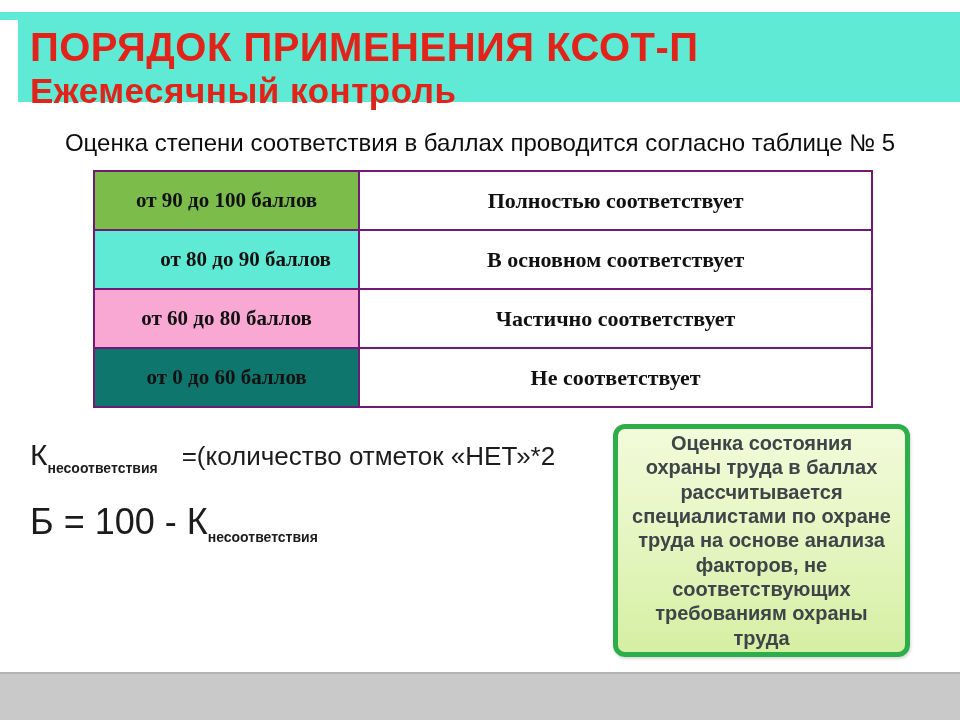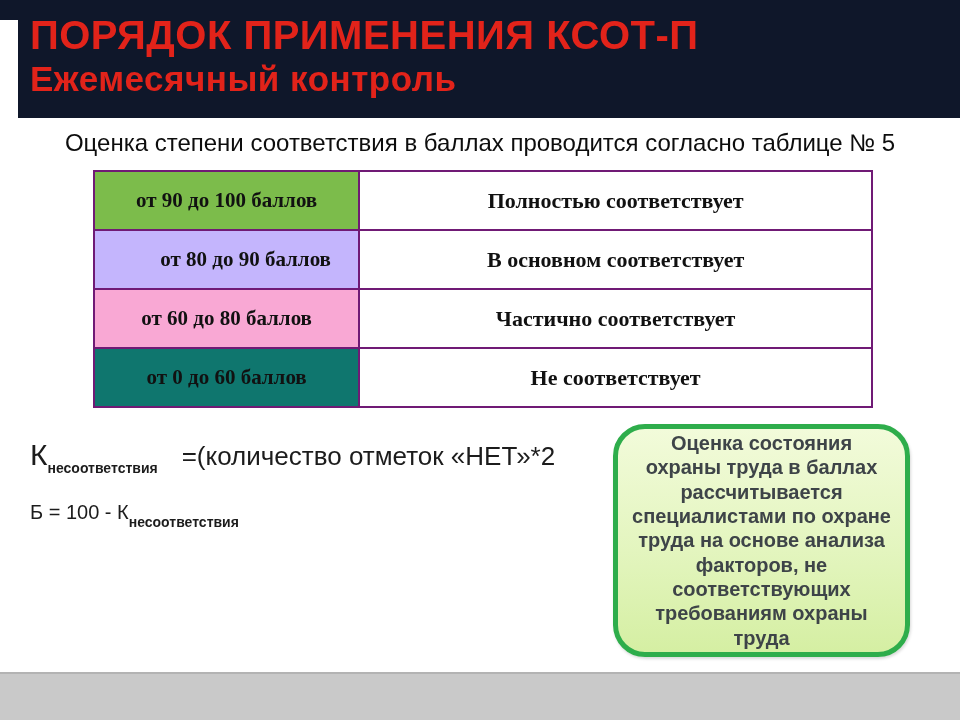--- a/index.html
+++ b/index.html
@@ -1,21 +1,21 @@
 <!DOCTYPE html>
 <html><head>
 <meta charset="utf-8">
 <style>
   * { margin:0; padding:0; box-sizing:border-box; }
   html,body { width:960px; height:720px; }
   body { font-family:"Liberation Sans", sans-serif; background:#ffffff; }
   .slide { position:relative; width:960px; height:720px; background:#ffffff; overflow:hidden; }
 
   
-  .header-band { position:absolute; left:0; top:0; width:960px; height:118px; background:#0f172a; }
+  .header-band { position:absolute; left:0; top:12px; width:960px; height:90px; background:#5eead4; }
   .left-notch { position:absolute; left:0; top:20px; width:18px; height:98px; background:#ffffff; }
   .title-line1 { position:absolute; left:30px; top:13px; font-size:40px; font-weight:bold; color:#E2231A; letter-spacing:0.5px; white-space:nowrap; }
   .title-line2 { position:absolute; left:30px; top:59px; font-size:35px; font-weight:bold; color:#E2231A; letter-spacing:0.5px; white-space:nowrap; }
 
   
   .intro { position:absolute; left:0; top:129px; width:960px; text-align:center; font-size:24px; color:#0d0d0d; }
 
   
   .score-table { position:absolute; left:93px; top:170px; width:780px; border-collapse:collapse; table-layout:fixed; }
   .score-table td { border:2px solid #701a75; height:59px; vertical-align:middle; text-align:center;
@@ -23,25 +23,25 @@
   .score-table td.range { width:240px; font-size:21px; }
   .score-table td.verdict { width:464px; font-size:22px; background:#ffffff; }
 
   
   .formula { position:absolute; left:30px; color:#1c1c1c; white-space:nowrap; }
   .formula-1 { top:438px; }
   .formula-2 { top:501px; }
   .f-base { font-size:30px; }
   .f-sub { font-size:14px; vertical-align:-8px;font-weight:bold; }
   .f-rest { font-size:26px; margin-left:24px; }
-  .formula-2 .f-base { font-size:20px; }
+  .formula-2 .f-base { font-size:36px; }
 
   
   .callout { position:absolute; left:613px; top:424px; width:297px; height:233px;
-             border:5px solid #2EAD4B; border-radius:32px;
+             border:5px solid #2EAD4B; border-radius:12px;
              background:linear-gradient(180deg,#F2FBDA 0%,#E3F5BE 55%,#D5EFA3 100%);
              display:flex; align-items:center; justify-content:center; padding:8px 13px;
              box-shadow:1px 2px 3px rgba(0,0,0,0.15); }
   .callout-text { font-size:20px; font-weight:bold; color:#3E4448; text-align:center; line-height:1.22; }
 
   
   .footer-band { position:absolute; left:0; top:672px; width:960px; height:48px; background:#C9C9C9; border-top:2px solid #B3B3B3; }
 </style>
 </head>
 <body>
@@ -56,21 +56,21 @@
 
   <div class="intro">Оценка степени соответствия в баллах проводится согласно таблице № 5</div>
 
   <table class="score-table">
     <tbody>
       <tr>
         <td class="range" style="background-color: rgb(124, 188, 75);">от 90 до 100 баллов</td>
         <td class="verdict">Полностью соответствует</td>
       </tr>
       <tr>
-        <td class="range" style="background-color: #c4b5fd; padding-left: 38px;">от 80 до 90 баллов</td>
+        <td class="range" style="background-color: #5eead4; padding-left: 38px;">от 80 до 90 баллов</td>
         <td class="verdict">В основном соответствует</td>
       </tr>
       <tr>
         <td class="range" style="background-color: #f9a8d4;">от 60 до 80 баллов</td>
         <td class="verdict">Частично соответствует</td>
       </tr>
       <tr>
         <td class="range" style="background-color: #0f766e; font-family: Liberation Serif, serif;">от 0 до 60 баллов</td>
         <td class="verdict">Не соответствует</td>
       </tr>

